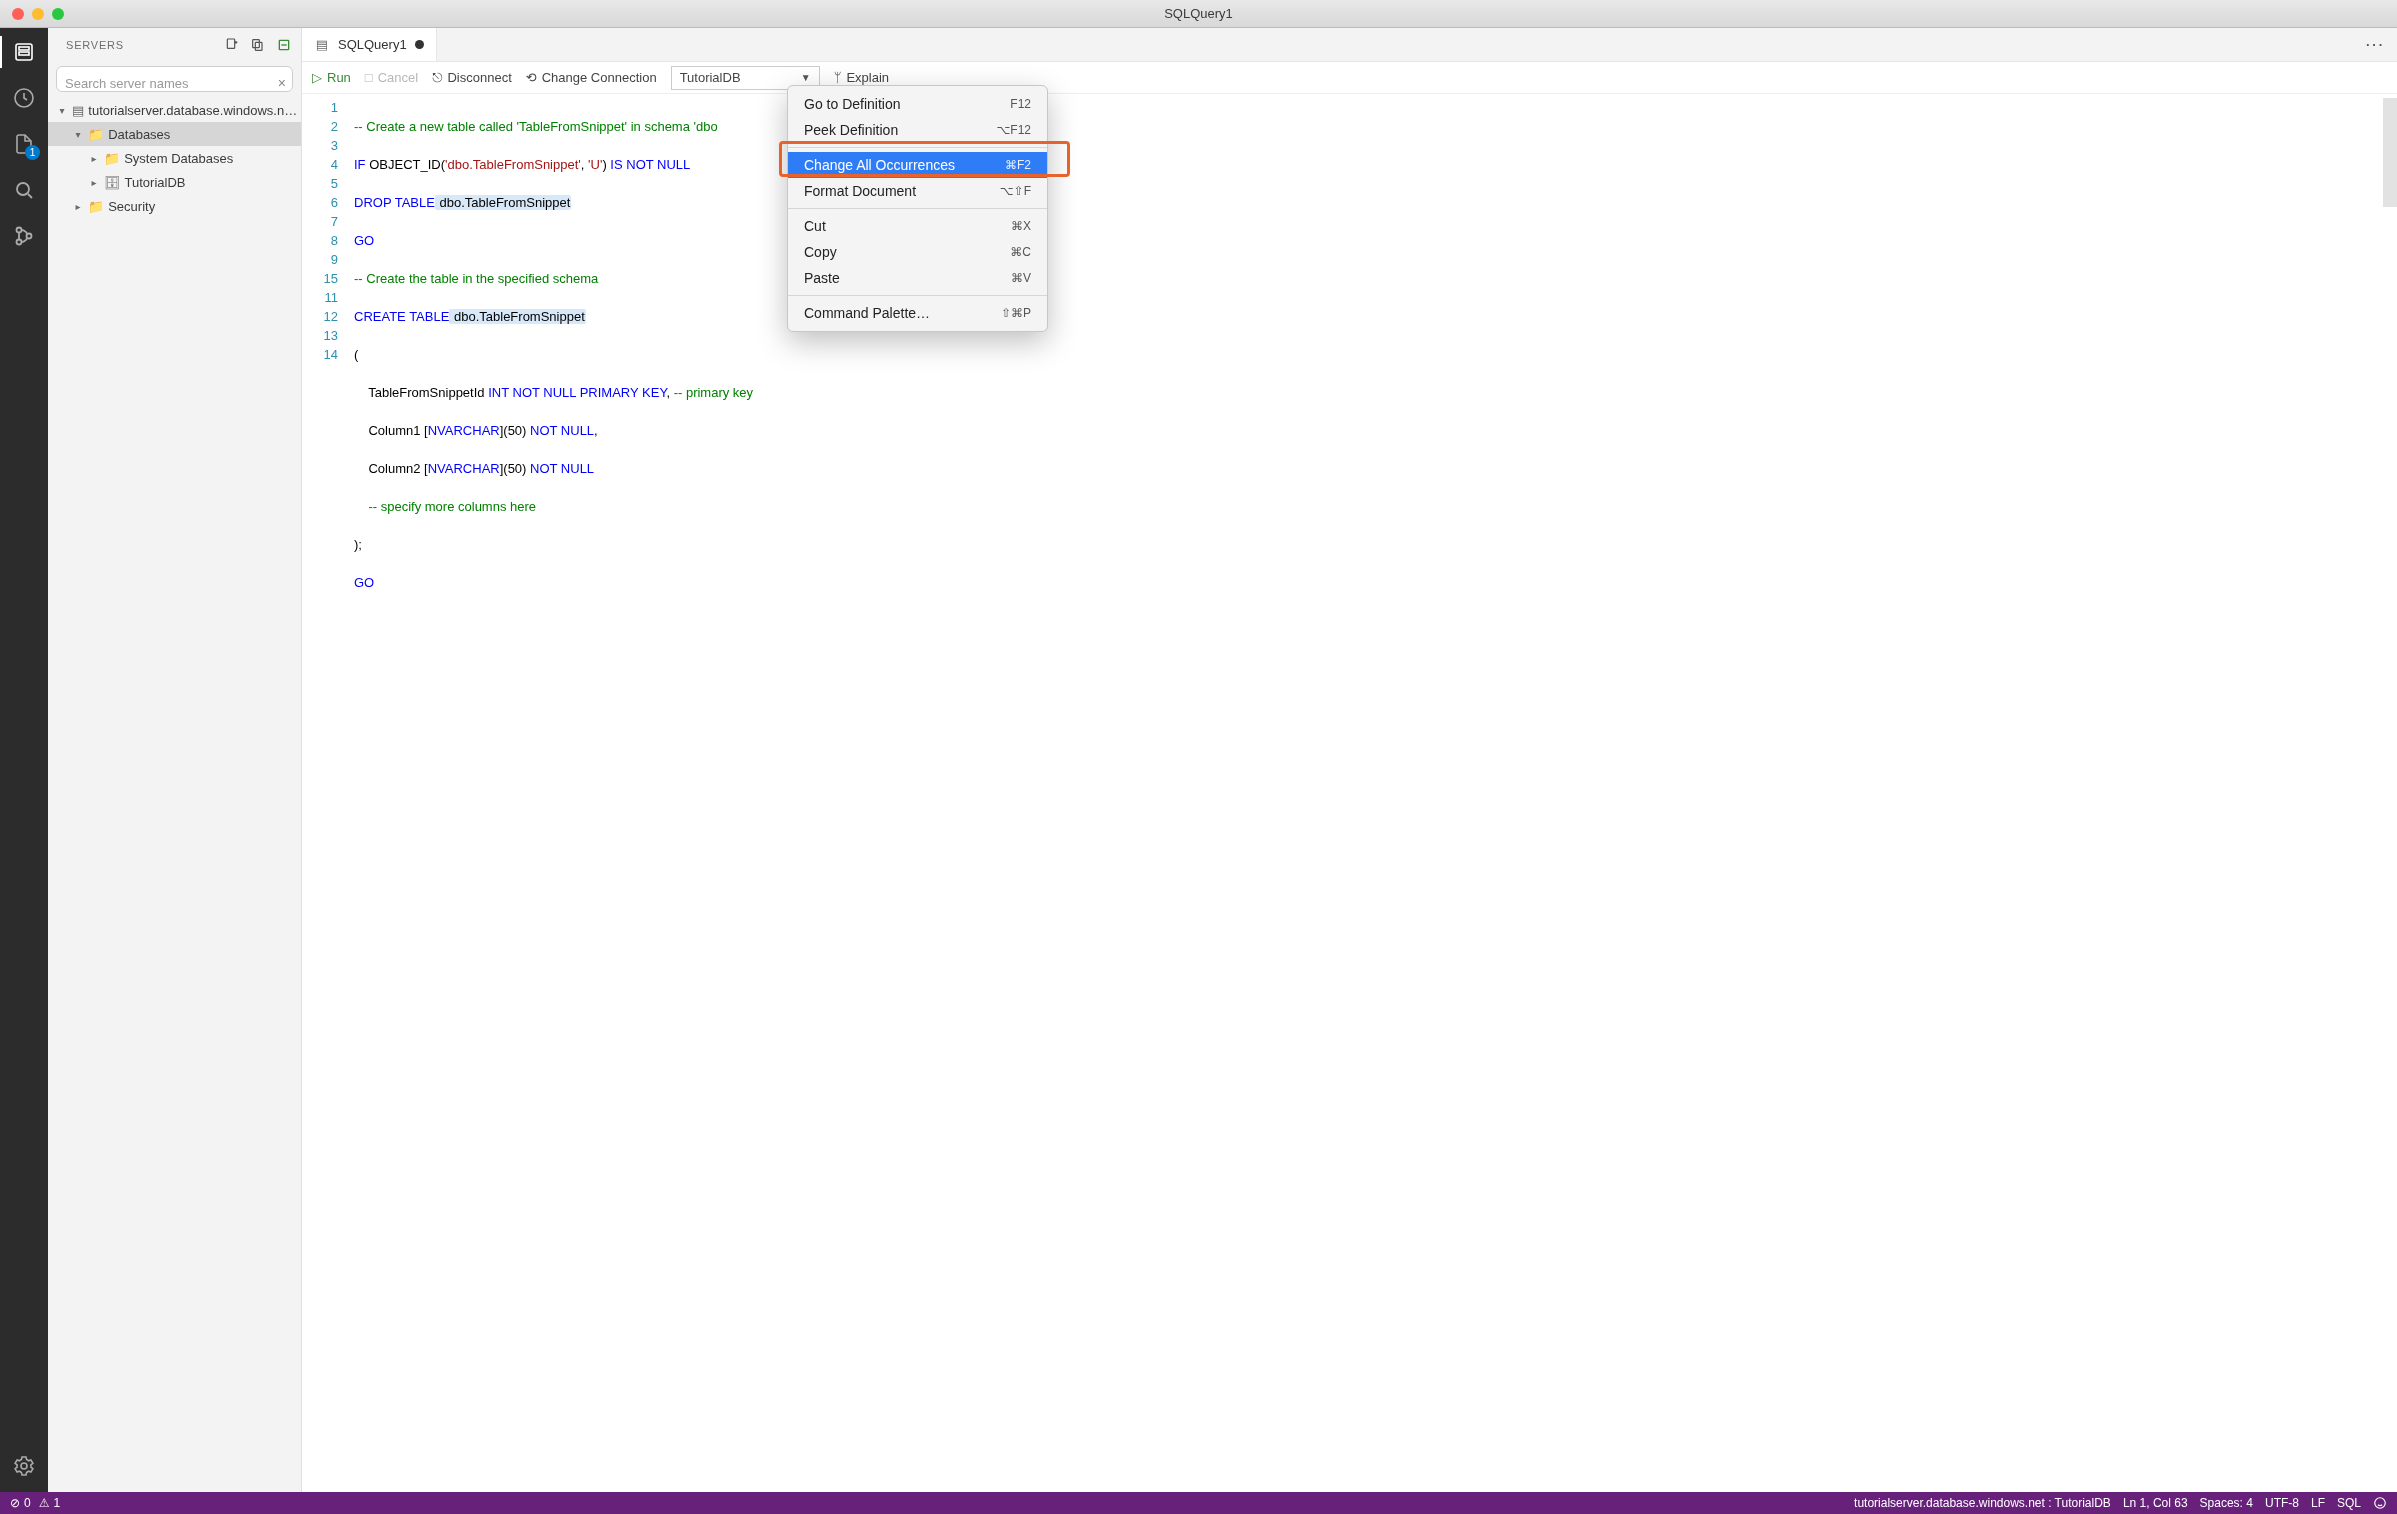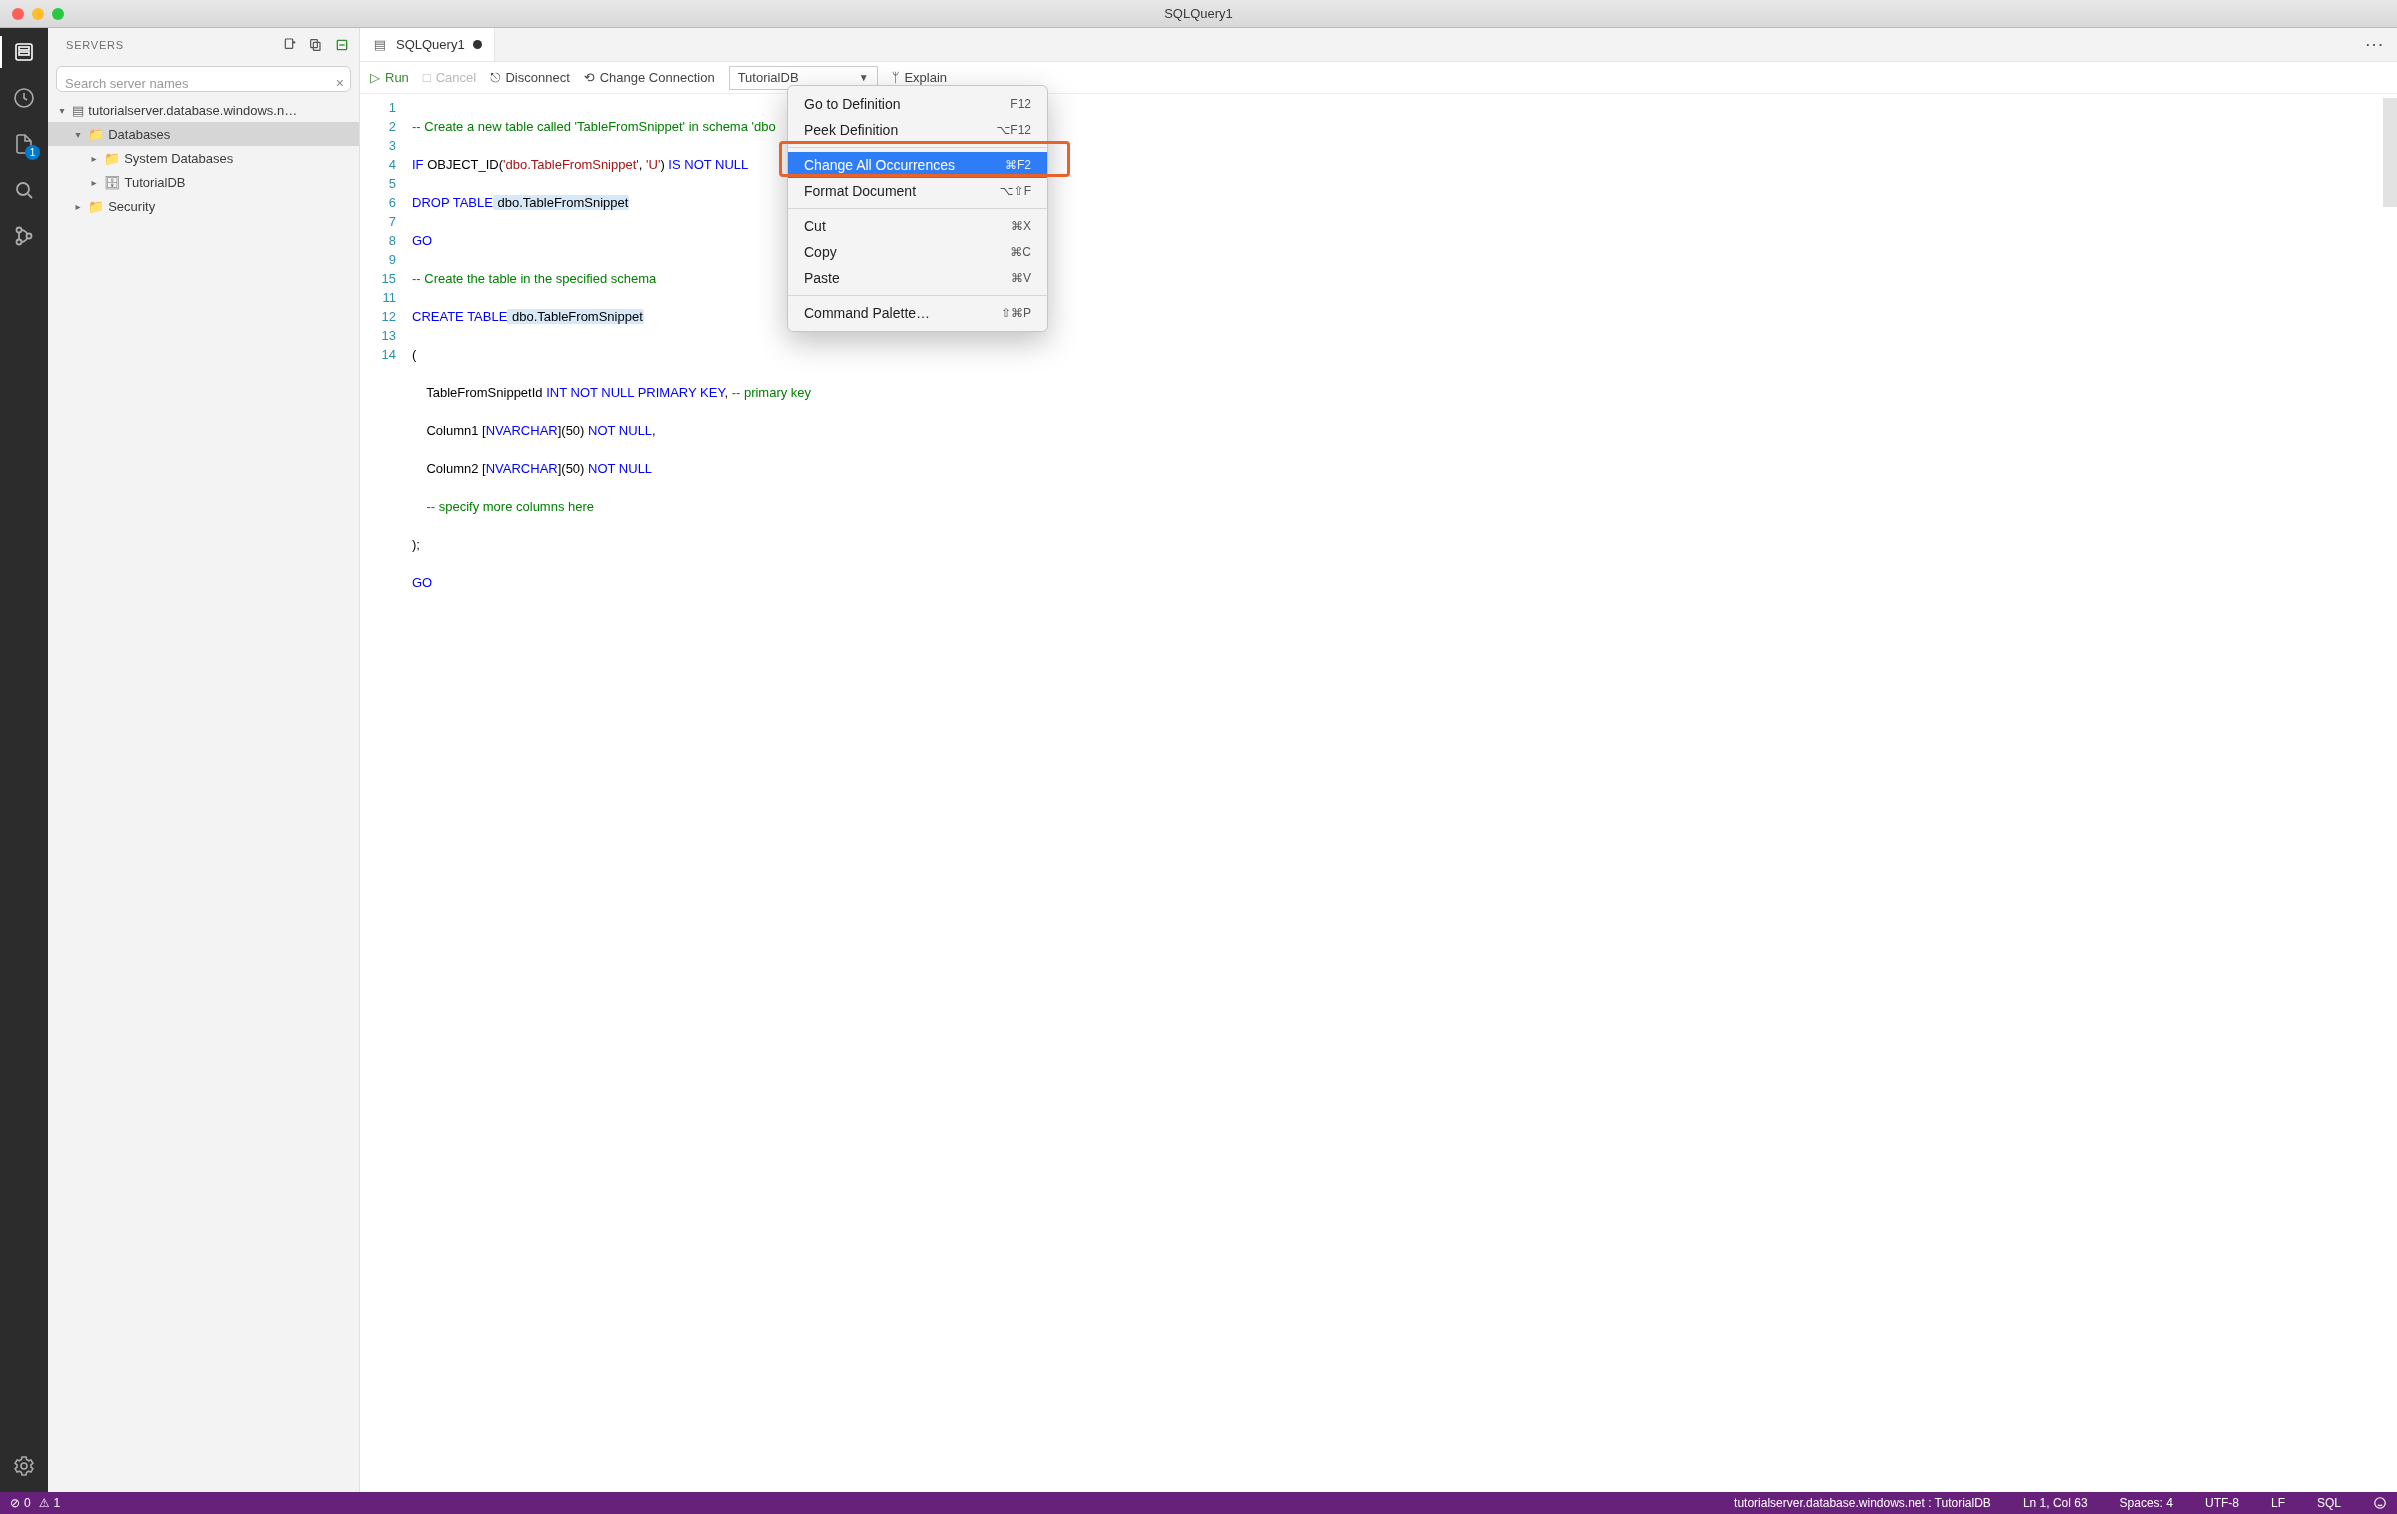--- a/index.html
+++ b/index.html
@@ -16,21 +16,21 @@
   
   .main{flex:1;display:flex;min-height:0;}
   .activitybar{width:48px;background:#2c2c2c;display:flex;flex-direction:column;align-items:center;padding-top:10px;gap:18px;}
   .activitybar .settings{margin-top:auto;margin-bottom:12px;}
   .act-icon{width:28px;height:28px;display:flex;align-items:center;justify-content:center;color:#aaa;position:relative;cursor:pointer;}
   .act-icon.active{color:#fff;}
   .act-icon.active::before{content:"";position:absolute;left:-10px;top:-2px;bottom:-2px;width:2px;background:#fff;}
   .act-icon svg{width:24px;height:24px;}
   .badge{position:absolute;right:-2px;bottom:-2px;min-width:15px;height:15px;border-radius:8px;background:#007acc;color:#fff;font-size:10px;display:flex;align-items:center;justify-content:center;padding:0 4px;}
   
-  .sidebar{width:312px;background:#f3f3f3;border-right:1px solid #e0e0e0;display:flex;flex-direction:column;}
+  .sidebar{width:254px;background:#f3f3f3;border-right:1px solid #e0e0e0;display:flex;flex-direction:column;}
   .sidebar-header{height:34px;display:flex;align-items:center;justify-content:space-between;padding:0 8px 0 18px;color:#6f6f6f;font-size:11px;letter-spacing:0.8px;}
   .sidebar-actions{display:flex;gap:8px;}
   .sidebar-actions span{width:18px;height:18px;display:flex;align-items:center;justify-content:center;color:#555;cursor:pointer;}
   .sidebar-search{padding:4px 8px;}
   .sidebar-search .box{position:relative;background:#fff;border:1px solid #cfcfcf;height:26px;display:flex;align-items:flex-end;padding:0 24px 0 8px;color:#999;border-radius:6px;}
   .sidebar-search .clear{position:absolute;right:6px;color:#888;cursor:pointer;font-size:14px;}
   .tree{padding-top:2px;font-size:13px;color:#3b3b3b;}
   .tree-row{height:24px;display:flex;align-items:center;padding-left:8px;gap:4px;cursor:pointer;white-space:nowrap;overflow:hidden;}
   .tree-row.selected{background:#d6d6d6;}
   .tree-row .twisty{width:12px;display:inline-flex;justify-content:center;color:#6b6b6b;font-size:10px;}
@@ -69,21 +69,21 @@
   .context .sep{height:1px;background:#d6d6d6;margin:4px 0;}
   .context .sc{font-size:12px;color:#555;}
   .context .row.sel .sc{color:#e8f0ff;}
   .callout{position:absolute;top:141px;left:779px;width:291px;height:36px;border:3px solid #e8622c;border-radius:4px;pointer-events:none;}
   
   .minimap{position:absolute;right:0;top:0;width:14px;height:100%;}
   .minimap .chunk{position:absolute;right:0;top:4px;width:14px;height:109px;background:#cfcfcf;opacity:.6;}
   
   .status{height:22px;background:#68217a;color:#fff;display:flex;align-items:center;font-size:12px;padding:0 10px;gap:14px;}
   .status .left{display:flex;align-items:center;gap:8px;}
-  .status .right{margin-left:auto;display:flex;align-items:center;gap:32px;}
+  .status .right{margin-left:auto;display:flex;align-items:center;gap:12px;}
   .status .seg{cursor:pointer;display:flex;align-items:center;gap:4px;}
   .smile{width:14px;height:14px;}
 </style>
 </head>
 <body>
 
 <div class="titlebar">
   <div class="traffic">
     <span class="tl-close"></span>
     <span class="tl-min"></span>

